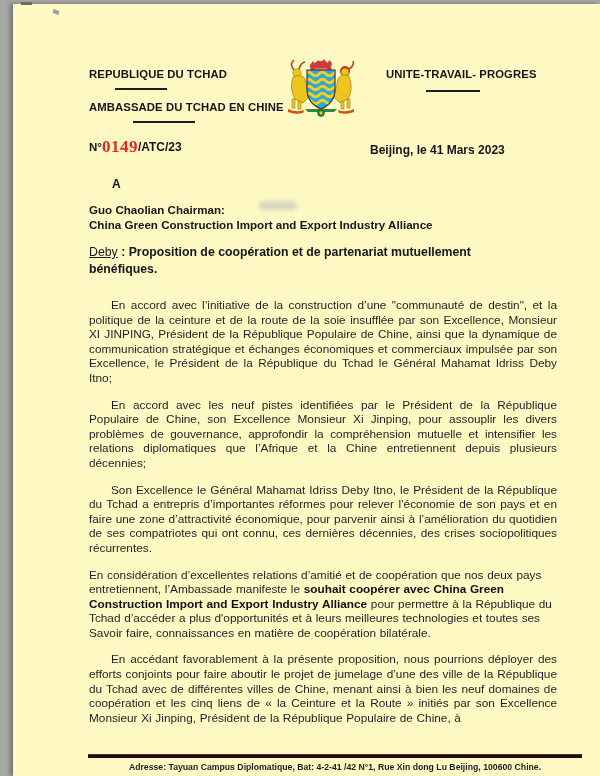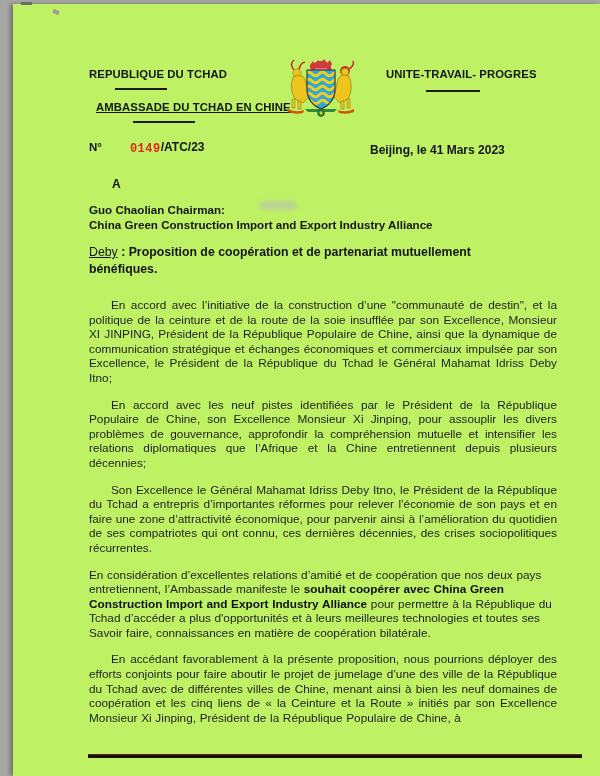--- a/index.html
+++ b/index.html
@@ -4,43 +4,43 @@
 <style>
   * { box-sizing: border-box; }
   html,body { margin:0; padding:0; }
   body {
     width:600px; height:776px; overflow:hidden;
     background:#a6a6a4;
     font-family:"Liberation Sans", sans-serif;
   }
   .page {
     position:absolute; left:13px; top:4px; width:587px; height:772px;
-    background:#bef264;
+    background:#fef9c3;
     box-shadow:-3px 0 4px rgba(0,0,0,.3);
   }
   .scan-mark { position:absolute; background:#6b6b68; }
   .mark1 { left:8px; top:-2px; width:11px; height:3px; }
   .mark2 { left:40px; top:6px; width:6px; height:4px; background:#9b9b98; transform:rotate(20deg); }
   .content { position:absolute; left:76px; top:0; width:468px; }
 
   
   .lh-title { position:absolute; font-weight:bold; font-size:11.3px; color:#15151a; letter-spacing:.1px; white-space:nowrap; }
   .republic { left:0; top:64px; }
-  .embassy  { left:7px; top:97px;text-decoration:underline; }
+  .embassy  { left:0; top:97px; }
   .motto    { left:281px; top:64px;margin-left:16px; }
   .rule { position:absolute; height:2px; background:#1c1c20; }
   .rule1 { left:26px;  top:84px;  width:52px; }
   .rule2 { left:44px;  top:117px; width:62px; }
   .rule3 { left:337px; top:86px;  width:54px; }
   .emblem { position:absolute; left:196px; top:53px; width:72px; height:62px; }
 
   
   .ref-line { position:absolute; left:0; top:133px; white-space:nowrap; }
   .ref-prefix { font-weight:bold; font-size:11.5px; color:#15151a; vertical-align:baseline; }
-  .ref-number { font-family:Liberation Mono, monospace; font-weight:bold; font-size:12px; color:#e02920; letter-spacing:.5px; vertical-align:-1px;margin-left:28px; }
+  .ref-number { font-family:Liberation Serif, serif; font-weight:bold; font-size:17px; color:#e02920; letter-spacing:.5px; vertical-align:-1px; }
   .ref-suffix { font-weight:bold; font-size:12px; color:#15151a;text-align:right; }
   .date-line { position:absolute; left:281px; top:139px; font-weight:bold; font-size:12px; color:#15151a; white-space:nowrap; }
 
   
   .salutation { position:absolute; left:23px; top:173px; font-weight:bold; font-size:12px; color:#15151a; }
   .recipient-name { position:absolute; left:0; top:199px; font-weight:bold; font-size:11.6px; color:#15151a; white-space:nowrap; }
   .recipient-org  { position:absolute; left:0; top:214px; font-weight:bold; font-size:11.6px; color:#15151a; white-space:nowrap;text-align:center; }
   .smudge { position:absolute; left:170px; top:197px; width:38px; height:9px; background:#b9b9bd; border-radius:4px; filter:blur(2px); opacity:.55; }
 
   
@@ -140,13 +140,14 @@
     <div class="paragraphs">
       <p class="para ind just"><span>En accord avec l’initiative de la construction d’une "communauté de destin", et la politique de la ceinture et de la route de la soie insufflée par son Excellence, Monsieur XI JINPING, Président de la République Populaire de Chine, ainsi que la dynamique de communication stratégique et échanges économiques et commerciaux impulsée par son Excellence, le Président de la République du Tchad le Général Mahamat Idriss Deby Itno;</span></p>
       <p class="para ind just"><span>En accord avec les neuf pistes identifiées par le Président de la République Populaire de Chine, son Excellence Monsieur Xi Jinping, pour assouplir les divers problèmes de gouvernance, approfondir la compréhension mutuelle et intensifier les relations diplomatiques que l’Afrique et la Chine entretiennent depuis plusieurs décennies;</span></p>
       <p class="para ind just"><span>Son Excellence le Général Mahamat Idriss Deby Itno, le Président de la République du Tchad a entrepris d’importantes réformes pour relever l’économie de son pays et en faire une zone d’attractivité économique, pour parvenir ainsi à l’amélioration du quotidien de ses compatriotes qui ont connu, ces dernières décennies, des crises sociopolitiques récurrentes.</span></p>
       <p class="para"><span>En considération d’excellentes relations d’amitié et de coopération que nos deux pays entretiennent, l’Ambassade manifeste le </span><span class="b">souhait coopérer avec  China Green Construction Import and Export Industry Alliance</span><span> pour permettre à la République du Tchad d’accéder a plus d'opportunités et à leurs meilleures technologies et toutes ses Savoir faire, connaissances en matière de coopération bilatérale.</span></p>
       <p class="para ind just"><span>En accédant favorablement à la présente proposition, nous pourrions déployer des efforts conjoints pour faire aboutir le projet de jumelage d’une des ville de la République du Tchad avec de différentes villes de Chine, menant ainsi à bien les neuf domaines de coopération et les cinq liens de « la Ceinture et la Route » initiés par son Excellence Monsieur Xi Jinping, Président de la République Populaire de Chine, à</span></p>
     </div>
   </div>
 
   <div class="footer-line"></div>
+  <div class="footer-address">Adresse: Tayuan Campus Diplomatique, Bat: 4-2-41 /42 N°1, Rue Xin dong Lu Beijing, 100600 Chine.</div>
 </div>
 
 </body></html>

